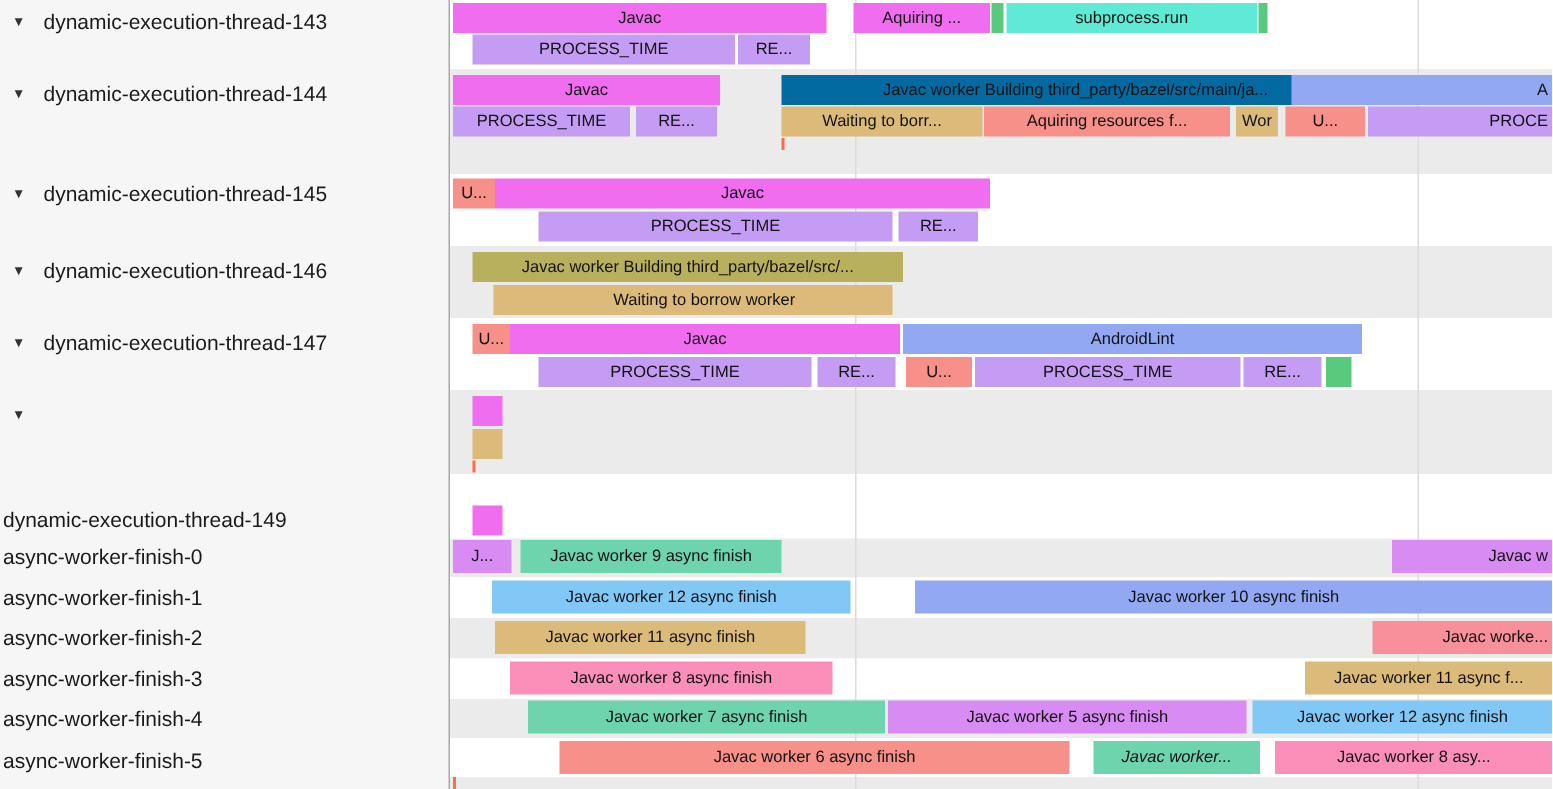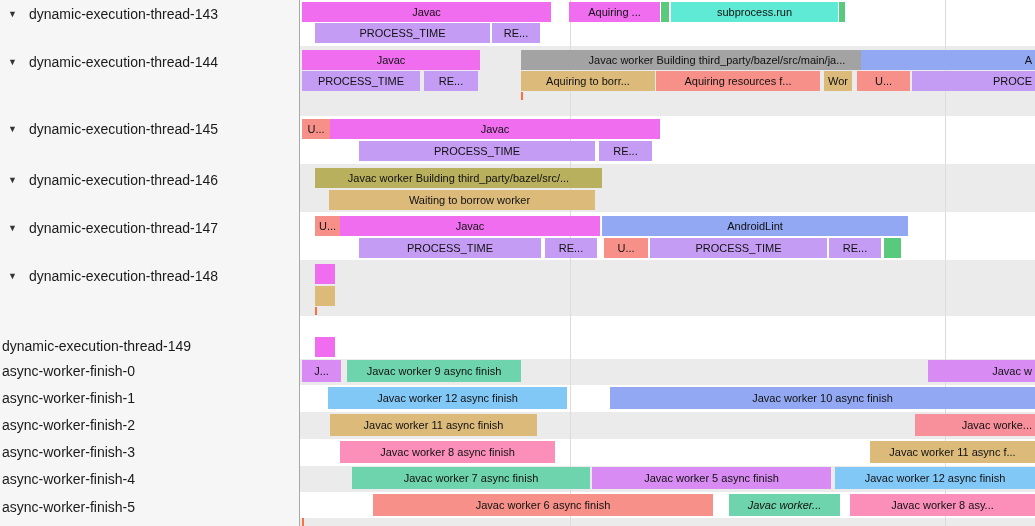--- a/index.html
+++ b/index.html
@@ -54,21 +54,20 @@
       <div class="track-label-row" style="top: 170px; color: rgb(26, 26, 26);">
         <span class="arrow">▼</span>
         <span>dynamic-execution-thread-146</span>
       </div>
       <div class="track-label-row" style="top: 218px; color: rgb(26, 26, 26);">
         <span class="arrow">▼</span>
         <span>dynamic-execution-thread-147</span>
       </div>
       <div class="track-label-row" style="top: 266px; color: rgb(26, 26, 26);">
         <span class="arrow">▼</span>
-        <span>dynamic-execution-thread-148</span>
       </div>
       <div class="track-label-row no-arrow" style="top: 336px; color: rgb(26, 26, 26);">
         <span>dynamic-execution-thread-149</span>
       </div>
       <div class="track-label-row no-arrow" style="top: 361px; color: rgb(26, 26, 26);">
         <span>async-worker-finish-0</span>
       </div>
       <div class="track-label-row no-arrow" style="top: 388px; color: rgb(26, 26, 26);">
         <span>async-worker-finish-1</span>
       </div>
@@ -103,25 +102,25 @@
       <div class="gridline" style="left: 270px; background: rgb(220, 220, 220);"></div>
       <div class="gridline" style="left: 645px; background: rgb(220, 220, 220);"></div>
       <div class="bar" title="Javac" style="left: 2px; top: 2px; width: 249px; height: 20px; background: rgb(240, 109, 240); color: rgb(17, 17, 17);">Javac</div>
       <div class="bar" title="Aquiring ..." style="left: 269px; top: 2px; width: 91px; height: 20px; background: rgb(240, 109, 240); color: rgb(17, 17, 17);">Aquiring ...</div>
       <div class="bar" style="left: 361px; top: 2px; width: 8px; height: 20px; background: rgb(89, 201, 126); color: rgb(17, 17, 17);"></div>
       <div class="bar" title="subprocess.run" style="left: 371px; top: 2px; width: 167px; height: 20px; background: #5eead4; color: rgb(17, 17, 17);">subprocess.run</div>
       <div class="bar" style="left: 539px; top: 2px; width: 6px; height: 20px; background: rgb(89, 201, 126); color: rgb(17, 17, 17);"></div>
       <div class="bar" title="PROCESS_TIME" style="left: 15px; top: 23px; width: 175px; height: 20px; background: rgb(197, 156, 244); color: rgb(17, 17, 17);">PROCESS_TIME</div>
       <div class="bar" title="RE..." style="left: 192px; top: 23px; width: 48px; height: 20px; background: rgb(197, 156, 244); color: rgb(17, 17, 17);">RE...</div>
       <div class="bar" title="Javac" style="left: 2px; top: 50px; width: 178px; height: 20px; background: rgb(240, 109, 240); color: rgb(17, 17, 17);">Javac</div>
-      <div class="bar" title="Javac worker Building third_party/bazel/src/main/ja..." style="left: 221px; top: 50px; width: 392px; height: 20px; background: #a3a3a3; color: rgb(17, 17, 17);">Javac worker Building third_party/bazel/src/main/ja...</div>
+      <div class="bar" title="Javac worker Building third_party/bazel/src/main/ja..." style="left: 221px; top: 50px; width: 392px; height: 20px; background: #0369a1; color: rgb(17, 17, 17);">Javac worker Building third_party/bazel/src/main/ja...</div>
       <div class="bar align-right" title="A" style="left: 561px; top: 50px; width: 174px; height: 20px; background: rgb(146, 168, 242); color: rgb(17, 17, 17);">A</div>
       <div class="bar" title="PROCESS_TIME" style="left: 2px; top: 71px; width: 118px; height: 20px; background: rgb(197, 156, 244); color: rgb(17, 17, 17);">PROCESS_TIME</div>
       <div class="bar" title="RE..." style="left: 124px; top: 71px; width: 54px; height: 20px; background: rgb(197, 156, 244); color: rgb(17, 17, 17);">RE...</div>
-      <div class="bar" title="Waiting to borr..." style="left: 221px; top: 71px; width: 134px; height: 20px; background: rgb(220, 186, 122); color: rgb(17, 17, 17);">Aquiring to borr...</div>
+      <div class="bar" title="Waiting to borr..." style="left: 221px; top: 71px; width: 134px; height: 20px; background: rgb(220, 186, 122); color: rgb(17, 17, 17);">Waiting to borr...</div>
       <div class="bar" title="Aquiring resources f..." style="left: 356px; top: 71px; width: 164px; height: 20px; background: rgb(246, 144, 136); color: rgb(17, 17, 17);">Aquiring resources f...</div>
       <div class="bar" title="Wor" style="left: 524px; top: 71px; width: 28px; height: 20px; background: rgb(220, 186, 122); color: rgb(17, 17, 17);">Wor</div>
       <div class="bar" title="U..." style="left: 557px; top: 71px; width: 53px; height: 20px; background: rgb(246, 144, 136); color: rgb(17, 17, 17);">U...</div>
       <div class="bar align-right" title="PROCE" style="left: 612px; top: 71px; width: 123px; height: 20px; background: rgb(197, 156, 244); color: rgb(17, 17, 17);">PROCE</div>
       <div class="bar" title="U..." style="left: 2px; top: 119px; width: 28px; height: 20px; background: rgb(246, 144, 136); color: rgb(17, 17, 17);">U...</div>
       <div class="bar" title="Javac" style="left: 30px; top: 119px; width: 330px; height: 20px; background: rgb(240, 109, 240); color: rgb(17, 17, 17);">Javac</div>
       <div class="bar" title="PROCESS_TIME" style="left: 59px; top: 141px; width: 236px; height: 20px; background: rgb(197, 156, 244); color: rgb(17, 17, 17);">PROCESS_TIME</div>
       <div class="bar" title="RE..." style="left: 299px; top: 141px; width: 53px; height: 20px; background: rgb(197, 156, 244); color: rgb(17, 17, 17);">RE...</div>
       <div class="bar" title="Javac worker Building third_party/bazel/src/..." style="left: 15px; top: 168px; width: 287px; height: 20px; background: rgb(185, 176, 94); color: rgb(17, 17, 17);">Javac worker Building third_party/bazel/src/...</div>
       <div class="bar" title="Waiting to borrow worker" style="left: 29px; top: 190px; width: 266px; height: 20px; background: rgb(220, 186, 122); color: rgb(17, 17, 17); padding-left: 15px;">Waiting to borrow worker</div>

